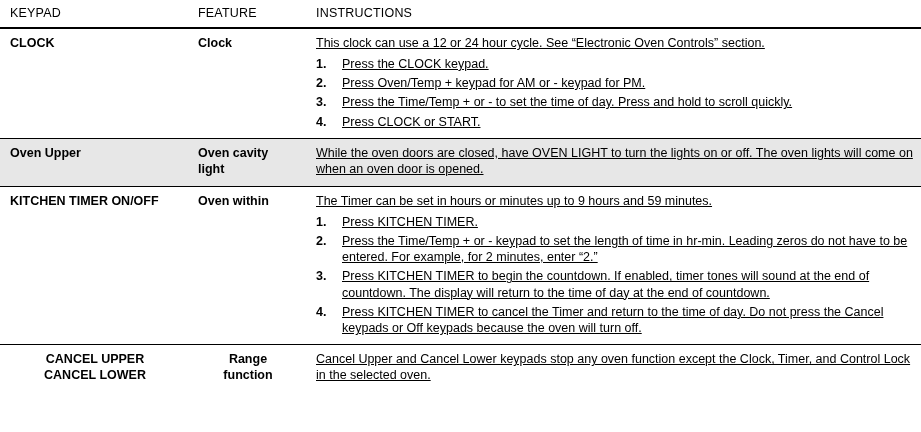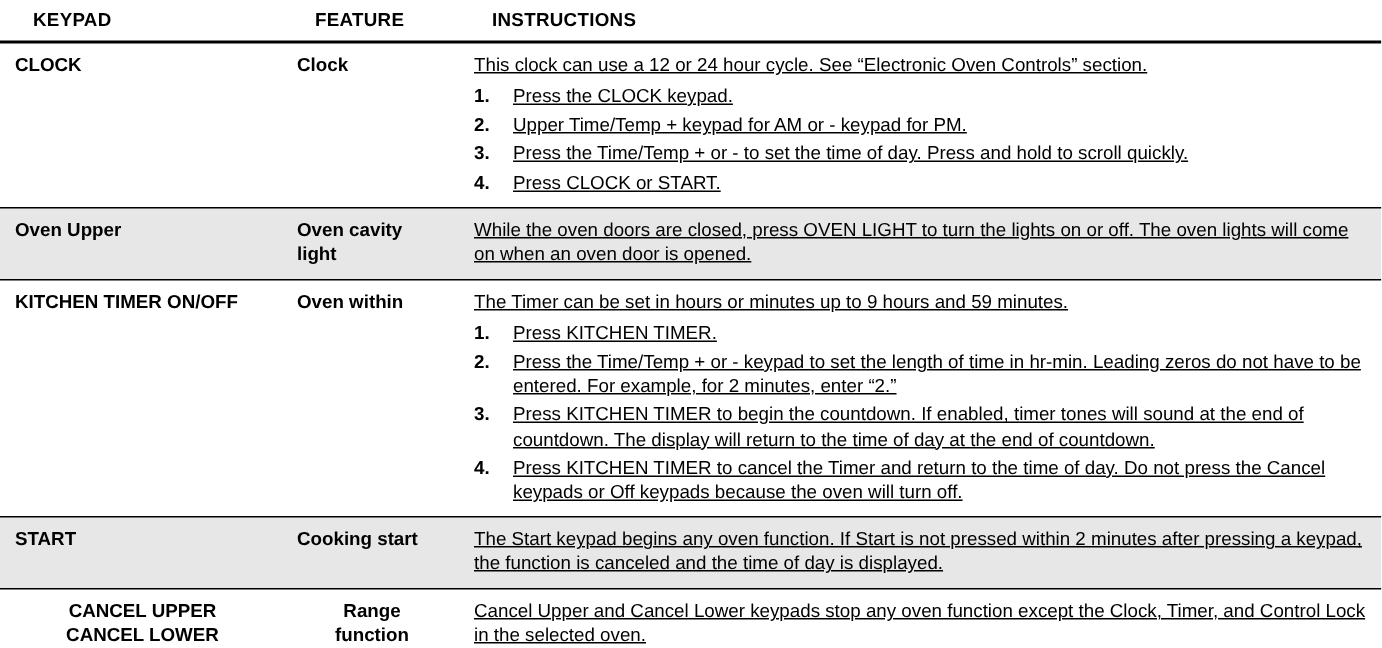--- a/index.html
+++ b/index.html
@@ -25,22 +25,22 @@
     table-layout: fixed;
   }
   table.manual col.c-keypad { width: 188px; }
   table.manual col.c-feature { width: 118px; }
   table.manual col.c-instr   { width: 615px; }
 
   thead th {
     text-align: left;
     vertical-align: top;
     font-size: 12.5px;
-    font-weight: bold;
-    padding: 6px 8px 7px 22px;
+    font-weight: normal;
+    padding: 6px 8px 7px 10px;
     border-bottom: 2px solid #000000;
     letter-spacing: 0.2px;
   }
   tbody td {
     vertical-align: top;
     font-size: 12.5px;
     padding: 7px 8px 8px 10px;
     border-top: 1px solid #000000;
     line-height: 1.27;
     margin-top: 44px;
@@ -102,51 +102,44 @@
       </tr>
     </thead>
     <tbody>
         <tr class="plain">
           <td class="keypad">CLOCK</td>
           <td class="feature">Clock</td>
           <td class="instr">
             <p class="intro">This clock can use a 12 or 24 hour cycle. See “Electronic Oven Controls” section.</p>
             <ol class="steps">
               <li><span class="num">1.</span><span>Press the CLOCK keypad.</span></li>
-              <li><span class="num">2.</span><span>Upper Time/Temp + keypad for AM or - keypad for PM.</span></li>
+              <li><span class="num">2.</span><span>Press Oven/Temp + keypad for AM or - keypad for PM.</span></li>
               <li><span class="num">3.</span><span>Press the Time/Temp + or - to set the time of day. Press and hold to scroll quickly.</span></li>
               <li><span class="num">4.</span><span>Press CLOCK or START.</span></li>
             </ol>
           </td>
         </tr>
         <tr class="shaded">
           <td class="keypad">Oven Upper</td>
           <td class="feature">Oven cavity light</td>
           <td class="instr">
-            <p class="intro">While the oven doors are closed, press OVEN LIGHT to turn the lights on or off. The oven lights will come on when an oven door is opened.</p>
+            <p class="intro">While the oven doors are closed, have OVEN LIGHT to turn the lights on or off. The oven lights will come on when an oven door is opened.</p>
           </td>
         </tr>
         <tr class="plain">
           <td class="keypad">KITCHEN TIMER ON/OFF</td>
           <td class="feature">Oven within</td>
           <td class="instr">
             <p class="intro">The Timer can be set in hours or minutes up to 9 hours and 59 minutes.</p>
             <ol class="steps">
               <li><span class="num">1.</span><span>Press KITCHEN TIMER.</span></li>
               <li><span class="num">2.</span><span>Press the Time/Temp + or - keypad to set the length of time in hr-min. Leading zeros do not have to be entered. For example, for 2 minutes, enter “2.”</span></li>
               <li><span class="num">3.</span><span>Press KITCHEN TIMER to begin the countdown. If enabled, timer tones will sound at the end of countdown. The display will return to the time of day at the end of countdown.</span></li>
               <li><span class="num">4.</span><span>Press KITCHEN TIMER to cancel the Timer and return to the time of day. Do not press the Cancel keypads or Off keypads because the oven will turn off.</span></li>
             </ol>
-          </td>
-        </tr>
-        <tr class="shaded">
-          <td class="keypad">START</td>
-          <td class="feature">Cooking start</td>
-          <td class="instr">
-            <p class="intro">The Start keypad begins any oven function. If Start is not pressed within 2 minutes after pressing a keypad, the function is canceled and the time of day is displayed.</p>
           </td>
         </tr>
         <tr class="plain">
           <td class="keypad">
             <span class="line">CANCEL UPPER</span>
             <span class="line">CANCEL LOWER</span>
           </td>
           <td class="feature">
             <span class="line">Range</span>
             <span class="line">function</span>

